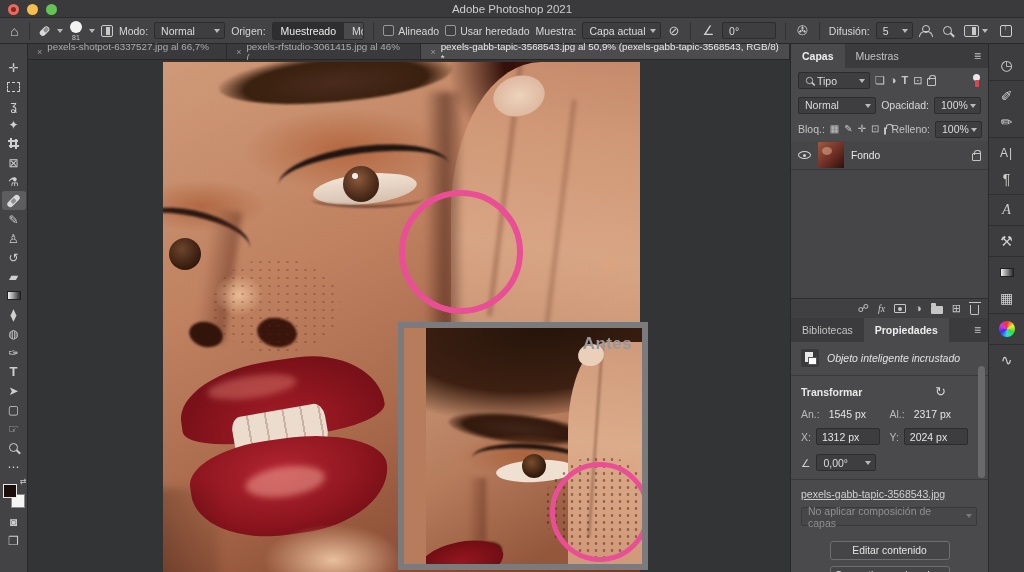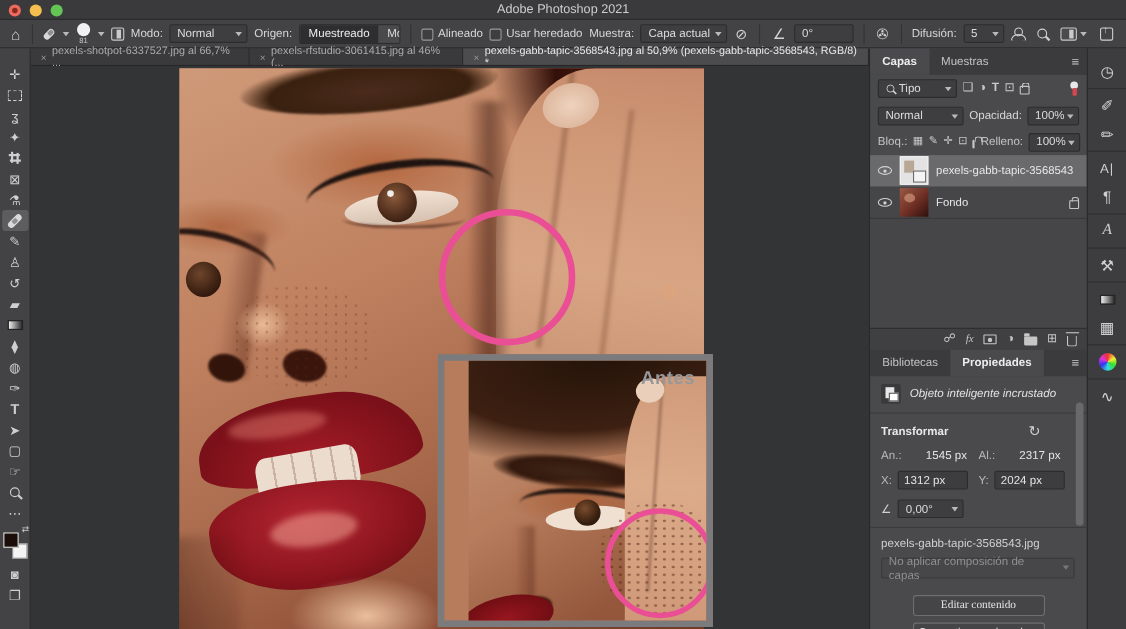--- a/index.html
+++ b/index.html
@@ -21,21 +21,21 @@
   .optionsbar { height:26px; background:#434345; border-bottom:1px solid #282828; display:flex; align-items:center; gap:6px; padding:0 8px; font-size:10.5px; white-space:nowrap; }
   .obar-sep { width:1px; height:18px; background:#323234; margin:0 3px; flex:none; }
   .glyphbtn { color:#d2d2d3; font-size:13px; line-height:1; padding:0 2px; cursor:default; }
   .select, .inputbox { position:relative; height:17px; background:#3e3e40; border:1px solid #2c2c2e; border-radius:2px; display:flex; align-items:center; padding:0 14px 0 6px; color:#dcdcdd; }
   .inputbox { padding:0 6px; }
   .chev { width:0; height:0; border-left:3.5px solid transparent; border-right:3.5px solid transparent; border-top:4px solid #b9b9ba; position:absolute; right:4px; top:6px; }
   .seg { display:flex; border:1px solid #2c2c2e; border-radius:2px; overflow:hidden; }
   .seg span { padding:2px 8px; background:#4a4a4c; color:#d8d8d9; }
   .seg span.on { background:#2e2e30; color:#ececec; }
   .cb { width:11px; height:11px; border:1px solid #98989a; border-radius:2px; background:#3e3e40; margin-right:4px; flex:none; }
-  .cbwrap { display:flex; align-items:flex-end; }
+  .cbwrap { display:flex; align-items:flex-start; }
   .brushpreview { display:flex; flex-direction:column; align-items:center; line-height:1; margin:0 1px; }
   .brushpreview .dot { width:12px; height:12px; border-radius:50%; background:#f2f2f2; }
   .brushpreview .num { font-size:7px; color:#c9c9ca; margin-top:1px; }
   .bandaid { width:15px; height:6px; background:#d9d9da; border-radius:3px; transform:rotate(-45deg); position:relative; display:inline-block; }
   .bandaid::after { content:""; position:absolute; left:5px; top:1px; width:5px; height:4px; background:#8f8f91; border-radius:1px; }
   .paneltoggle { width:15px; height:12px; border:1px solid #c9c9ca; border-radius:2px; position:relative; background:#4a4a4c; }
   .paneltoggle::after { content:""; position:absolute; right:2px; top:1px; bottom:1px; width:4px; background:#c9c9ca; }
   .mag { width:9px; height:9px; border:1.5px solid #cfcfd0; border-radius:50%; position:relative; display:inline-block; }
   .mag::after { content:""; position:absolute; width:5px; height:1.5px; background:#cfcfd0; transform:rotate(45deg); right:-4px; bottom:-1px; }
   .person { width:12px; height:12px; position:relative; }
@@ -187,33 +187,33 @@
   .objrow { display:flex; align-items:center; gap:8px;font-style:italic; }
   .soicon { width:18px; height:18px; background:#3a3a3c; border-radius:2px; position:relative; flex:none; }
   .soicon::before { content:""; position:absolute; left:4px; top:3px; width:8px; height:10px; background:#e8e8e8; }
   .soicon::after { content:""; position:absolute; right:2px; bottom:2px; width:7px; height:6px; background:#fff; border:1px solid #555; }
   .objlabel { color:#e2e2e3; }
   .pdivider { height:1px; background:#3a3a3c; margin:8px -10px; }
   .transrow { display:flex; align-items:center; }
   .translabel { font-weight:bold; color:#e8e8e9; }
   .resetico { margin-left:auto; margin-right:32px; font-size:13px; color:#d2d2d3; transform:scaleX(-1); }
   .dimrow { display:flex; margin-top:9px; }
-  .dimcell { width:50%; display:flex; gap:22px; }
+  .dimcell { width:50%; display:flex; gap:9px; }
   .dlabel { color:#b9b9ba; }
   .dvalue { color:#e4e4e5; }
   .xyrow { display:flex; margin-top:8px; align-items:center; }
   .xycell { width:50%; display:flex; gap:5px; align-items:center; }
   .xybox { width:64px; height:17px; background:#3d3d3f; border:1px solid #2c2c2e; border-radius:2px; display:flex; align-items:center; padding:0 5px; color:#e4e4e5; }
   .anglerow { display:flex; align-items:center; gap:6px; margin-top:9px; }
   .anglesel { width:60px; height:17px; }
-  .fname { margin-top:2px; color:#cfcfd0; }
+  .fname { margin-top:2px; color:#cfcfd0;text-decoration:underline; }
   .compsel { margin-top:7px; height:19px; width:176px; background:#47474a; border:1px solid #39393b; color:#8f8f91; }
   .compsel .chev { border-top-color:#77777a; }
   .pbtn { display:block; width:120px; height:19px; margin:6px auto 0 auto; background:#454547; border:1px solid #6e6e70; border-radius:3px; color:#e4e4e5; font-size:10.3px; text-align:center; line-height:17px; }
-  .pbtn.first { margin-top:15px;font-family:Liberation Serif, serif; }
+  .pbtn.first { margin-top:15px; }
   .pscroll { position:absolute; right:3px; top:24px; width:7px; height:112px; background:#69696b; border-radius:4px; }
 
   
   .rightstrip { width:36px; background:#3d3d3f; border-left:1px solid #2a2a2a; display:flex; flex-direction:column; align-items:center; padding-top:8px; flex:none; }
   .sico { width:30px; height:26px; display:flex; align-items:center; justify-content:center; color:#cfcfd0; font-size:14px; flex:none; }
   .gsep { width:36px; height:1px; background:#2e2e30; margin:2px 0; flex:none; }
   .wheel { width:16px; height:16px; border-radius:50%; background:conic-gradient(#e33 0%, #ee3 17%, #3d3 33%, #3dd 50%, #33e 67%, #d3d 83%, #e33 100%); }
   .stripA { font-size:12px; letter-spacing:1px; }
 </style>
 </head>
@@ -482,25 +482,20 @@
         <span class="lockico">⊡</span>
         <span class="locksvg"></span>
         <span class="filllabel" style="margin-left:auto">Relleno:</span>
         <span class="select opsel" style="margin-left:0">
           <span>100%</span>
           <span class="chev"></span>
         </span>
       </div>
 
       <div class="layerlist">
-        <div class="layerrow selected">
-          <span class="eyeicon"></span>
-          <span class="thumb so"></span>
-          <span class="layername">pexels-gabb-tapic-3568543</span>
-        </div>
         <div class="layerrow">
           <span class="eyeicon"></span>
           <span class="thumb fondo"></span>
           <span class="layername">Fondo</span>
           <span class="locksvg rowlock"></span>
         </div>
       </div>
 
       <div class="layerfooter">
         <span class="fico2">☍</span>

